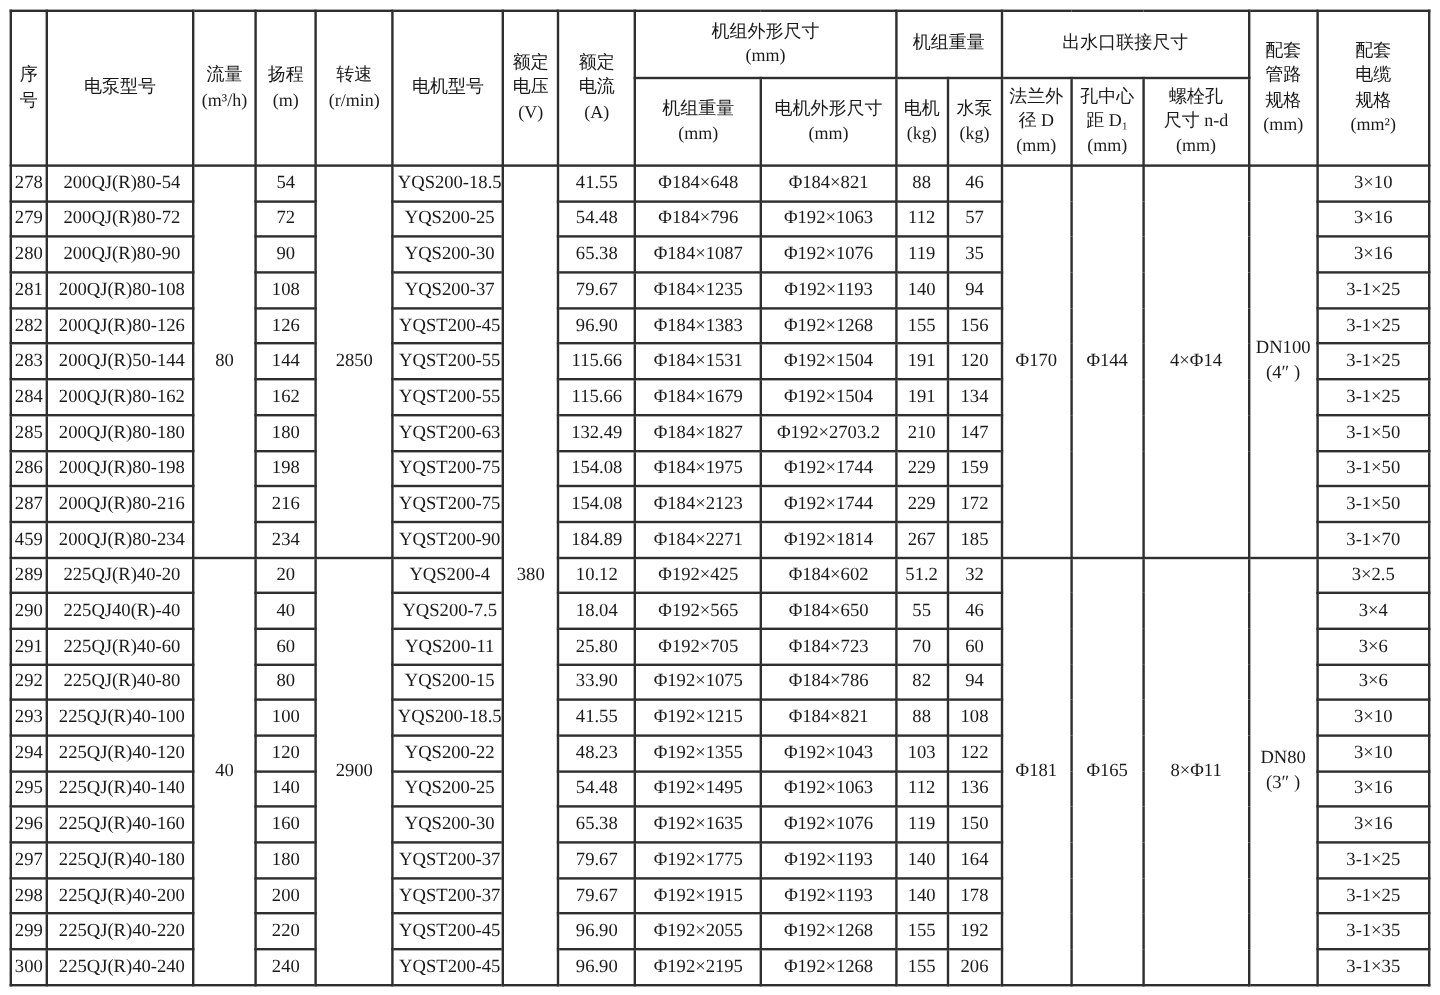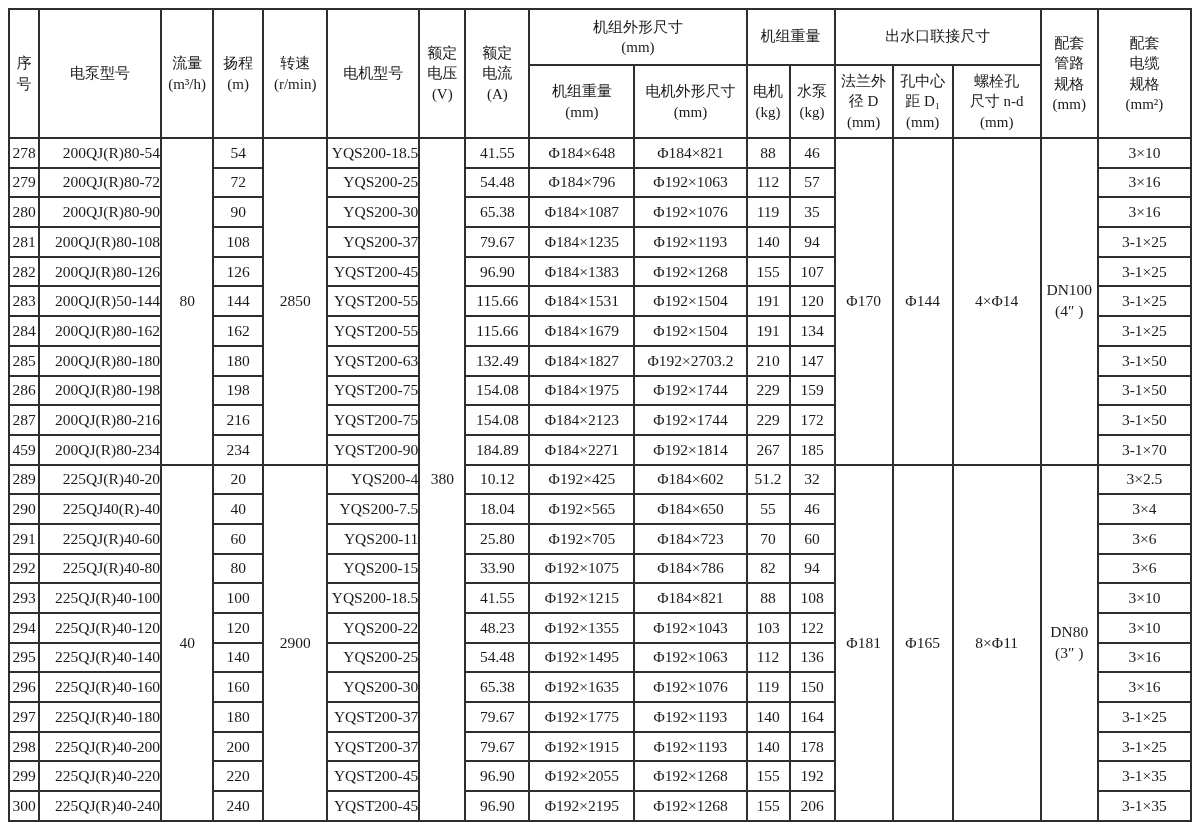--- a/index.html
+++ b/index.html
@@ -39,21 +39,21 @@
   table.spec thead tr.h2 th { height: 71px; }
   table.spec thead th.pre, table.spec td.pre {
     white-space: pre-line;
     line-height: 1.35;
   }
   table.spec tbody td {
     height: 27.7px;
     font-size: 15.5px;
   }
   table.spec td.left {
-    text-align: right;
+    text-align: center;
     padding-left: 3px;
   }
 </style>
 </head>
 <body>
 
 <div class="page">
   <table class="spec">
     <colgroup>
       <col style="width:30px">
@@ -184,21 +184,21 @@
         </tr>
         <tr>
           <td>282</td>
           <td class="left">200QJ(R)80-126</td>
           <td>126</td>
           <td class="left">YQST200-45</td>
           <td>96.90</td>
           <td>Φ184×1383</td>
           <td>Φ192×1268</td>
           <td>155</td>
-          <td>107</td>
+          <td>156</td>
           <td>3-1×25</td>
         </tr>
         <tr>
           <td>283</td>
           <td class="left">200QJ(R)50-144</td>
           <td>144</td>
           <td class="left">YQST200-55</td>
           <td>115.66</td>
           <td>Φ184×1531</td>
           <td>Φ192×1504</td>

